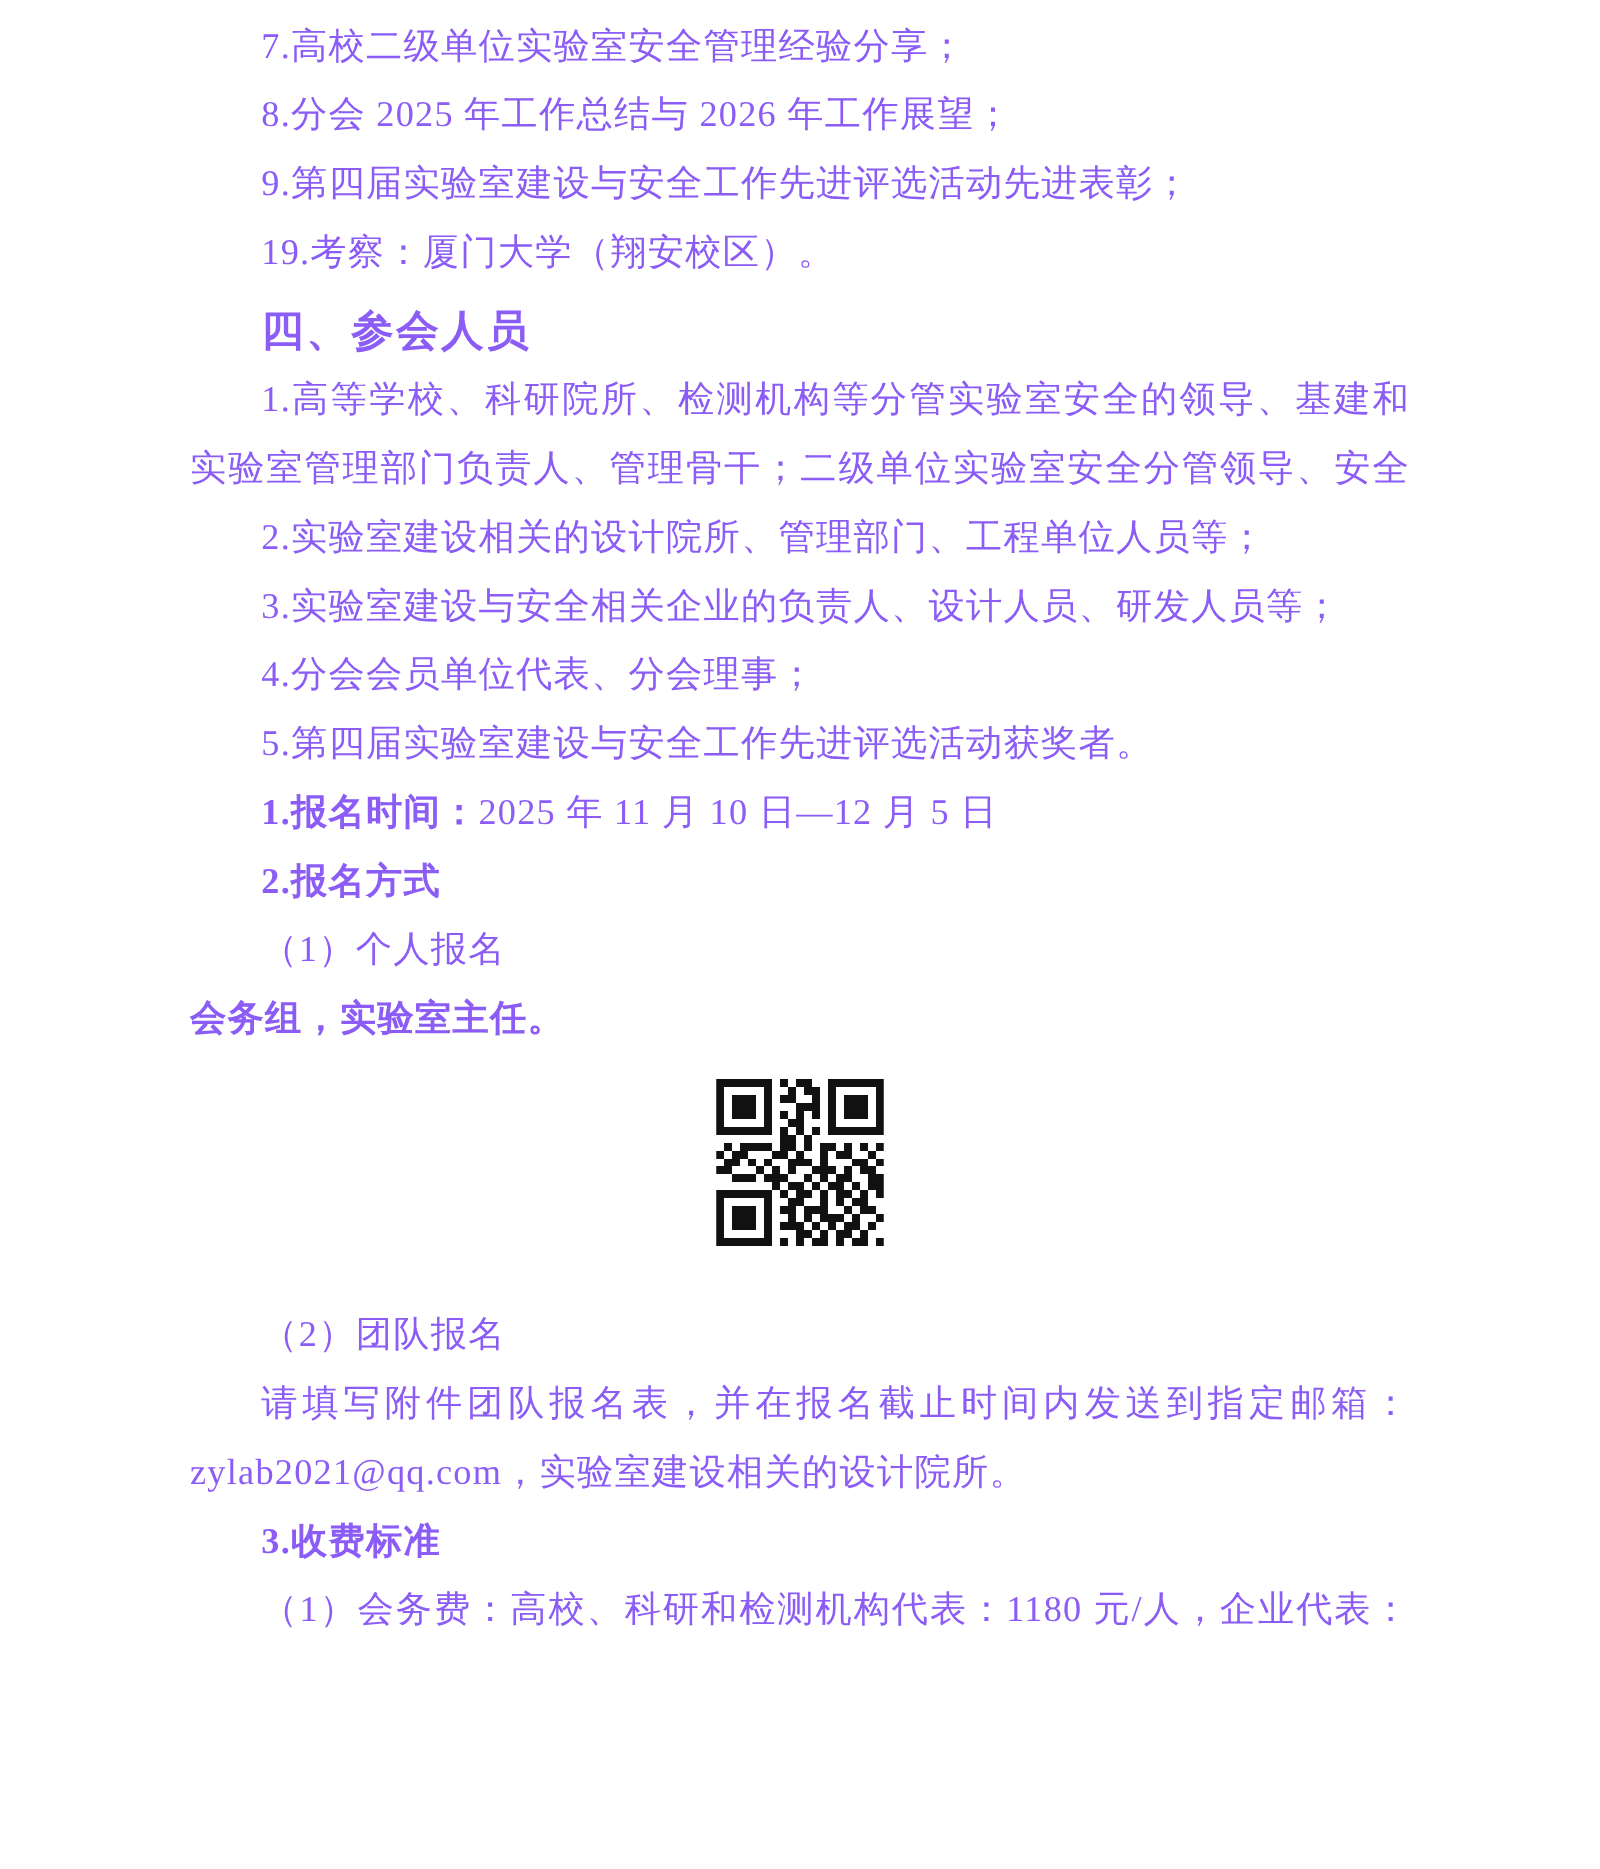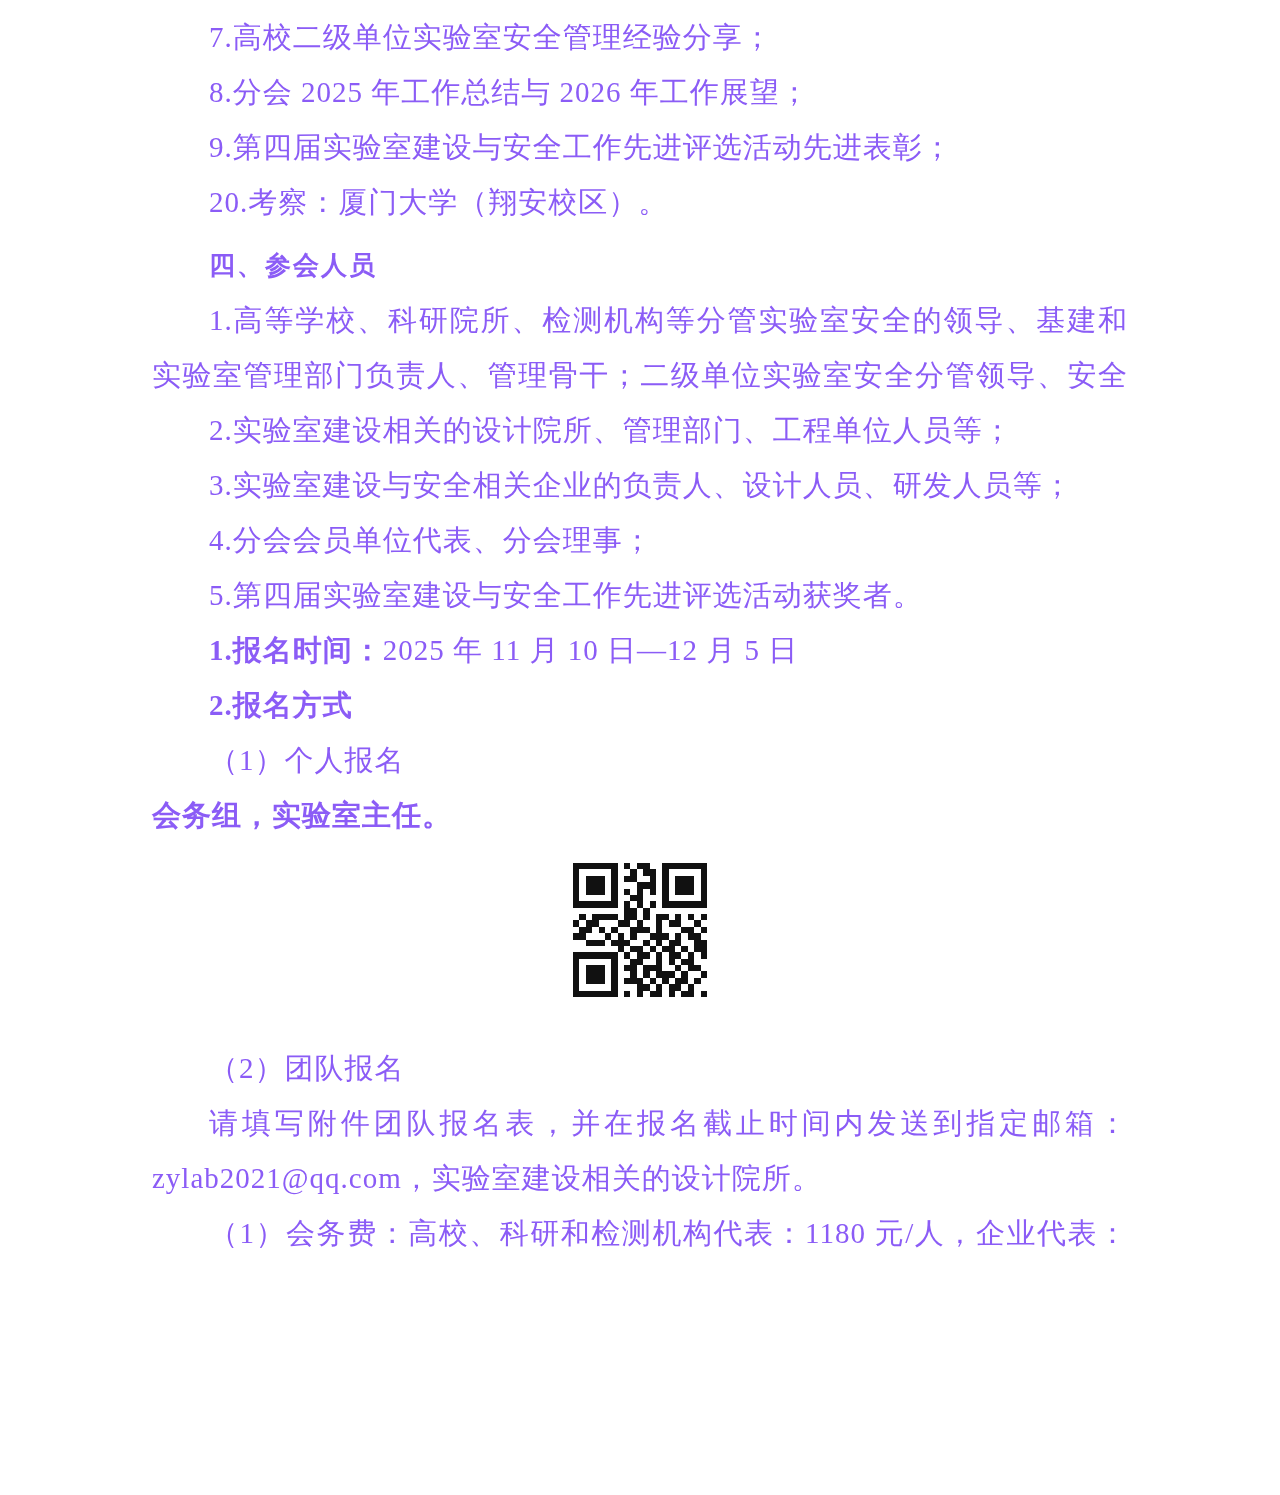--- a/index.html
+++ b/index.html
@@ -15,38 +15,38 @@
     font-size:29px;line-height:55px;height:55px;
     letter-spacing:1px;white-space:nowrap;
   }
   .line.indent{text-indent:57px;}
   .line.justify{
     white-space:normal;text-align:justify;text-align-last:justify;
     overflow:hidden;
   }
   .line.heading{
     font-family:"Liberation Sans","DejaVu Sans",sans-serif;
-    font-weight:bold;font-size:26px;margin-top:8px;letter-spacing:2px;
+    font-weight:bold;font-size:34px;margin-top:8px;letter-spacing:2px;
   }
   .run-b{font-weight:bold;}
   .qr-block{
     height:134px;margin:20px 0 44px 0;
     display:flex;justify-content:center;align-items:center;
   }
   .qr-block svg{display:block;}
 </style>
 </head>
 <body>
 
 <div class="page">
   <div id="doc">
       <div class="line indent"><span>7.高校二级单位实验室安全管理经验分享；</span></div>
       <div class="line indent"><span>8.分会 2025 年工作总结与 2026 年工作展望；</span></div>
       <div class="line indent"><span>9.第四届实验室建设与安全工作先进评选活动先进表彰；</span></div>
-      <div class="line indent"><span>20.考察：厦门大学（翔安校区）。</span></div>
+      <div class="line indent"><span>19.考察：厦门大学（翔安校区）。</span></div>
       <div class="line indent heading"><span class="run-b">四、参会人员</span></div>
       <div class="line indent justify"><span>1.高等学校、科研院所、检测机构等分管实验室安全的领导、基建和</span></div>
       <div class="line justify"><span>实验室管理部门负责人、管理骨干；二级单位实验室安全分管领导、安全</span></div>
       <div class="line indent"><span>2.实验室建设相关的设计院所、管理部门、工程单位人员等；</span></div>
       <div class="line indent"><span>3.实验室建设与安全相关企业的负责人、设计人员、研发人员等；</span></div>
       <div class="line indent"><span>4.分会会员单位代表、分会理事；</span></div>
       <div class="line indent"><span>5.第四届实验室建设与安全工作先进评选活动获奖者。</span></div>
       <div class="line indent"><span class="run-b">1.报名时间：</span><span>2025 年 11 月 10 日—12 月 5 日</span></div>
       <div class="line indent"><span class="run-b">2.报名方式</span></div>
       <div class="line indent"><span>（1）个人报名</span></div>
@@ -290,15 +290,16 @@
           <rect x="13" y="20" width="1" height="1" fill="#111111"></rect>
           <rect x="15" y="20" width="1" height="1" fill="#111111"></rect>
           <rect x="17" y="20" width="1" height="1" fill="#111111"></rect>
           <rect x="18" y="20" width="1" height="1" fill="#111111"></rect>
           <rect x="20" y="20" width="1" height="1" fill="#111111"></rect>
         </svg>
       </div>
       <div class="line indent"><span>（2）团队报名</span></div>
       <div class="line indent justify"><span>请填写附件团队报名表，并在报名截止时间内发送到指定邮箱：</span></div>
       <div class="line"><span>zylab2021@qq.com，实验室建设相关的设计院所。</span></div>
+      <div class="line indent"><span class="run-b">3.收费标准</span></div>
       <div class="line indent justify"><span>（1）会务费：高校、科研和检测机构代表：1180 元/人，企业代表：</span></div>
     </div>
 </div>
 
 </body></html>

